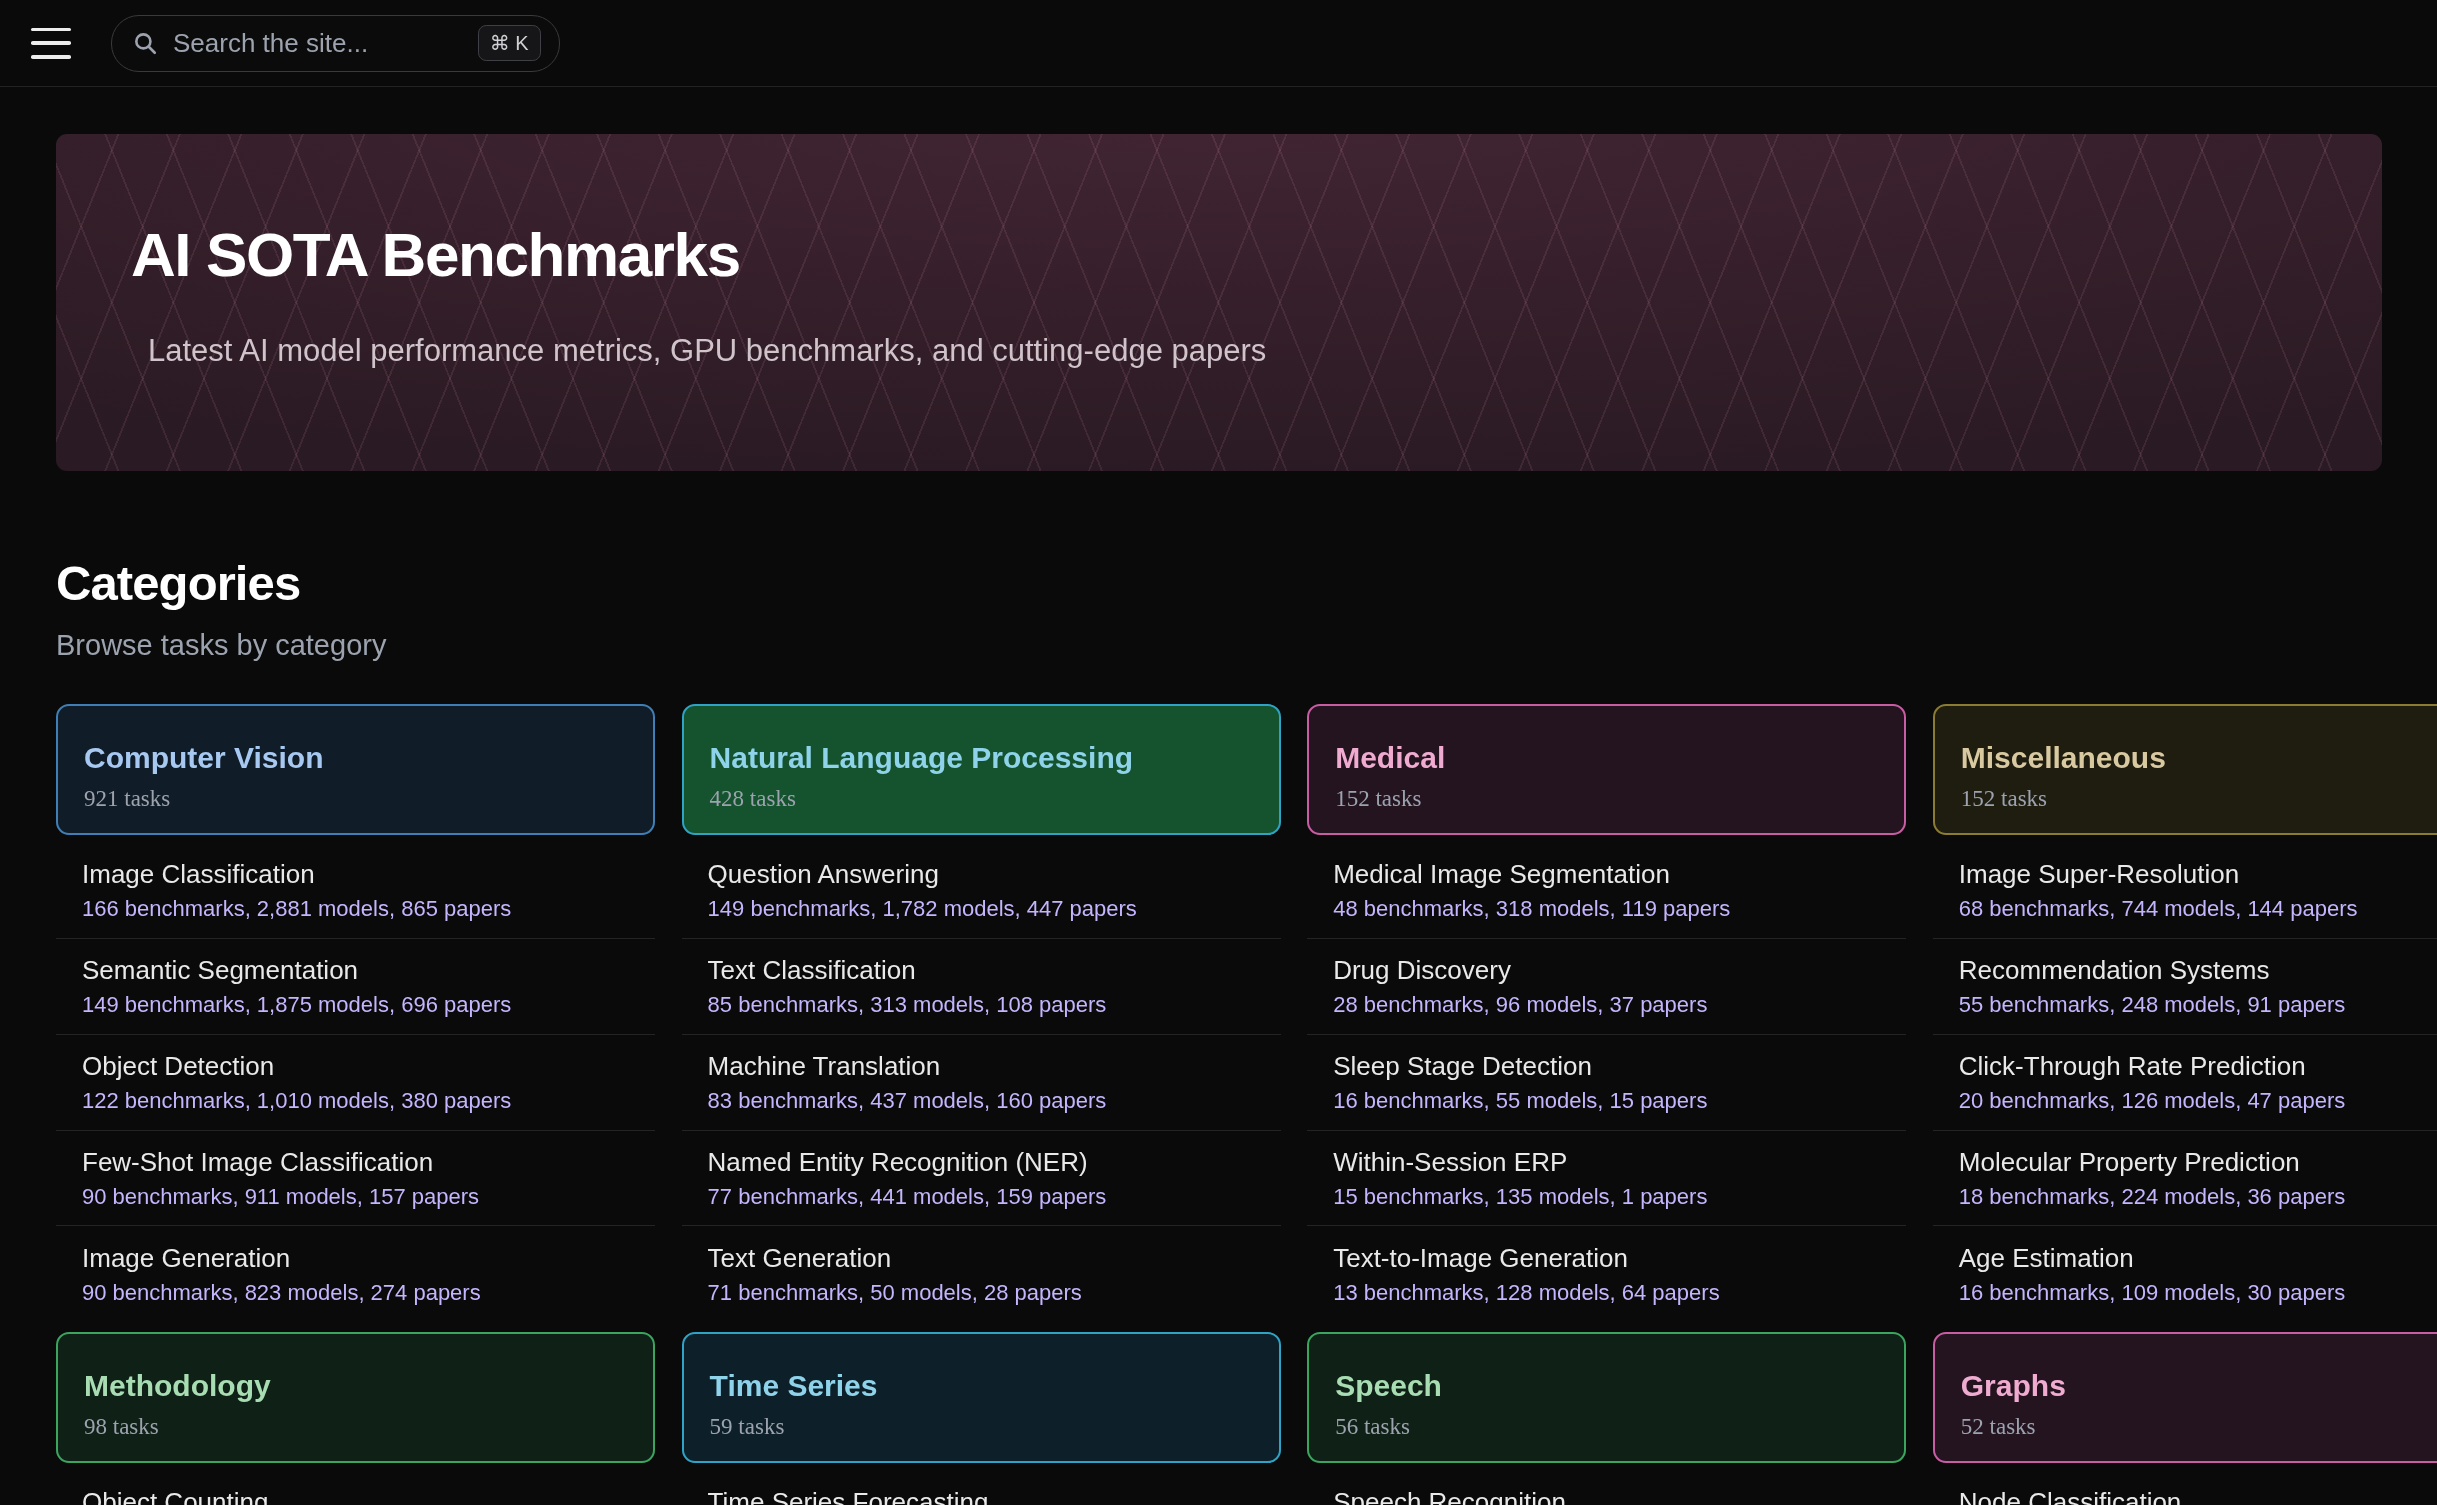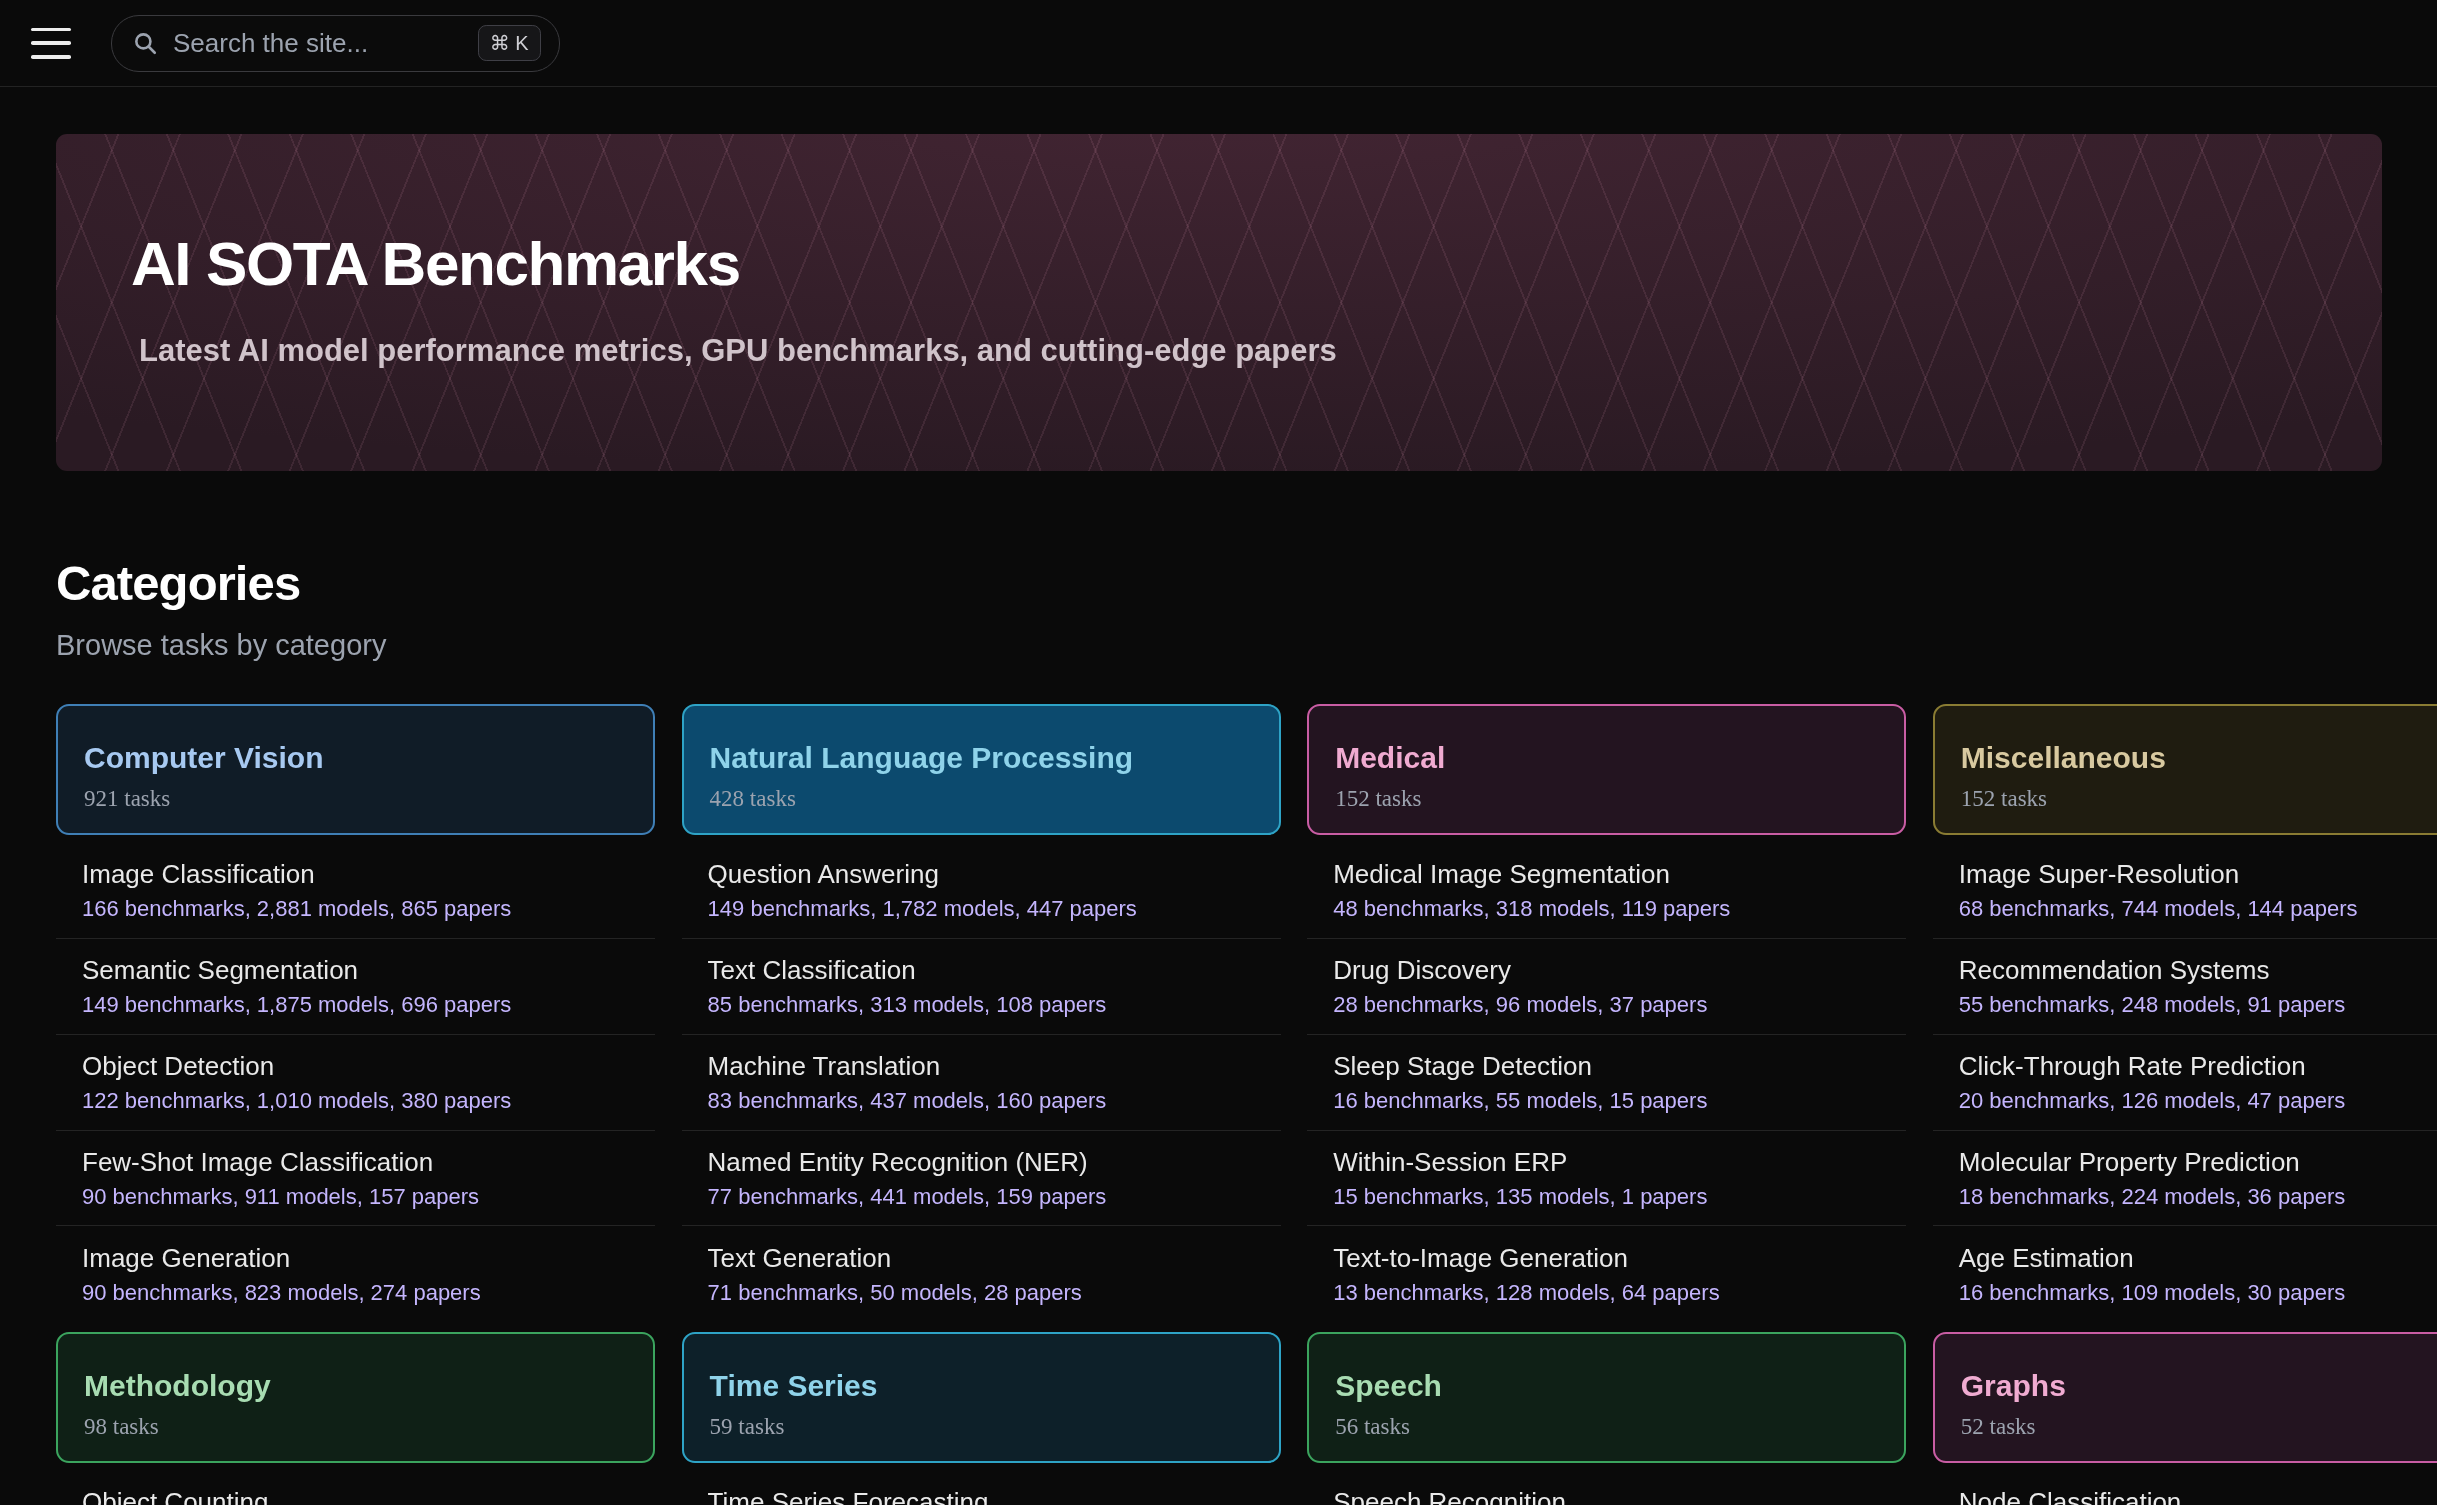--- a/index.html
+++ b/index.html
@@ -75,23 +75,23 @@
       radial-gradient(130% 160% at 50% -10%, rgba(96,50,70,0.45), rgba(20,10,15,0) 70%);
   }
   .hero-title {
     margin: 0 0 26px;
     font-size: 62px;
     font-weight: 700;
     letter-spacing: -1.4px;
     color: #ffffff;
   }
   .hero-subtitle {
-    margin: 8px;
+    margin: 17px;
     font-size: 31px;
-    font-weight: 700;
+    font-weight: 400;
     color: #d0c3ca;
   }
 
   
   .section-head { margin: 84px 56px 0; }
   .section-title {
     margin: 0;
     font-size: 49px;
     font-weight: 700;
     letter-spacing: -0.9px;
@@ -180,21 +180,21 @@
           <div class="task-stats">90 benchmarks, 911 models, 157 papers</div>
         </div>
         <div class="task-row">
           <div class="task-name">Image Generation</div>
           <div class="task-stats">90 benchmarks, 823 models, 274 papers</div>
         </div>
       </div>
   </div>
 
   <div class="category-cell">
-    <div class="category-header" style="border-color: rgb(46, 163, 198); background: #0c4a6e;">
+    <div class="category-header" style="border-color: rgb(46, 163, 198); background: #14532d;">
       <div class="category-title" style="color: rgb(143, 211, 234);">Natural Language Processing</div>
       <div class="category-count">428 tasks</div>
     </div>
     <div class="task-list">
         <div class="task-row">
           <div class="task-name">Question Answering</div>
           <div class="task-stats">149 benchmarks, 1,782 models, 447 papers</div>
         </div>
         <div class="task-row">
           <div class="task-name">Text Classification</div>

